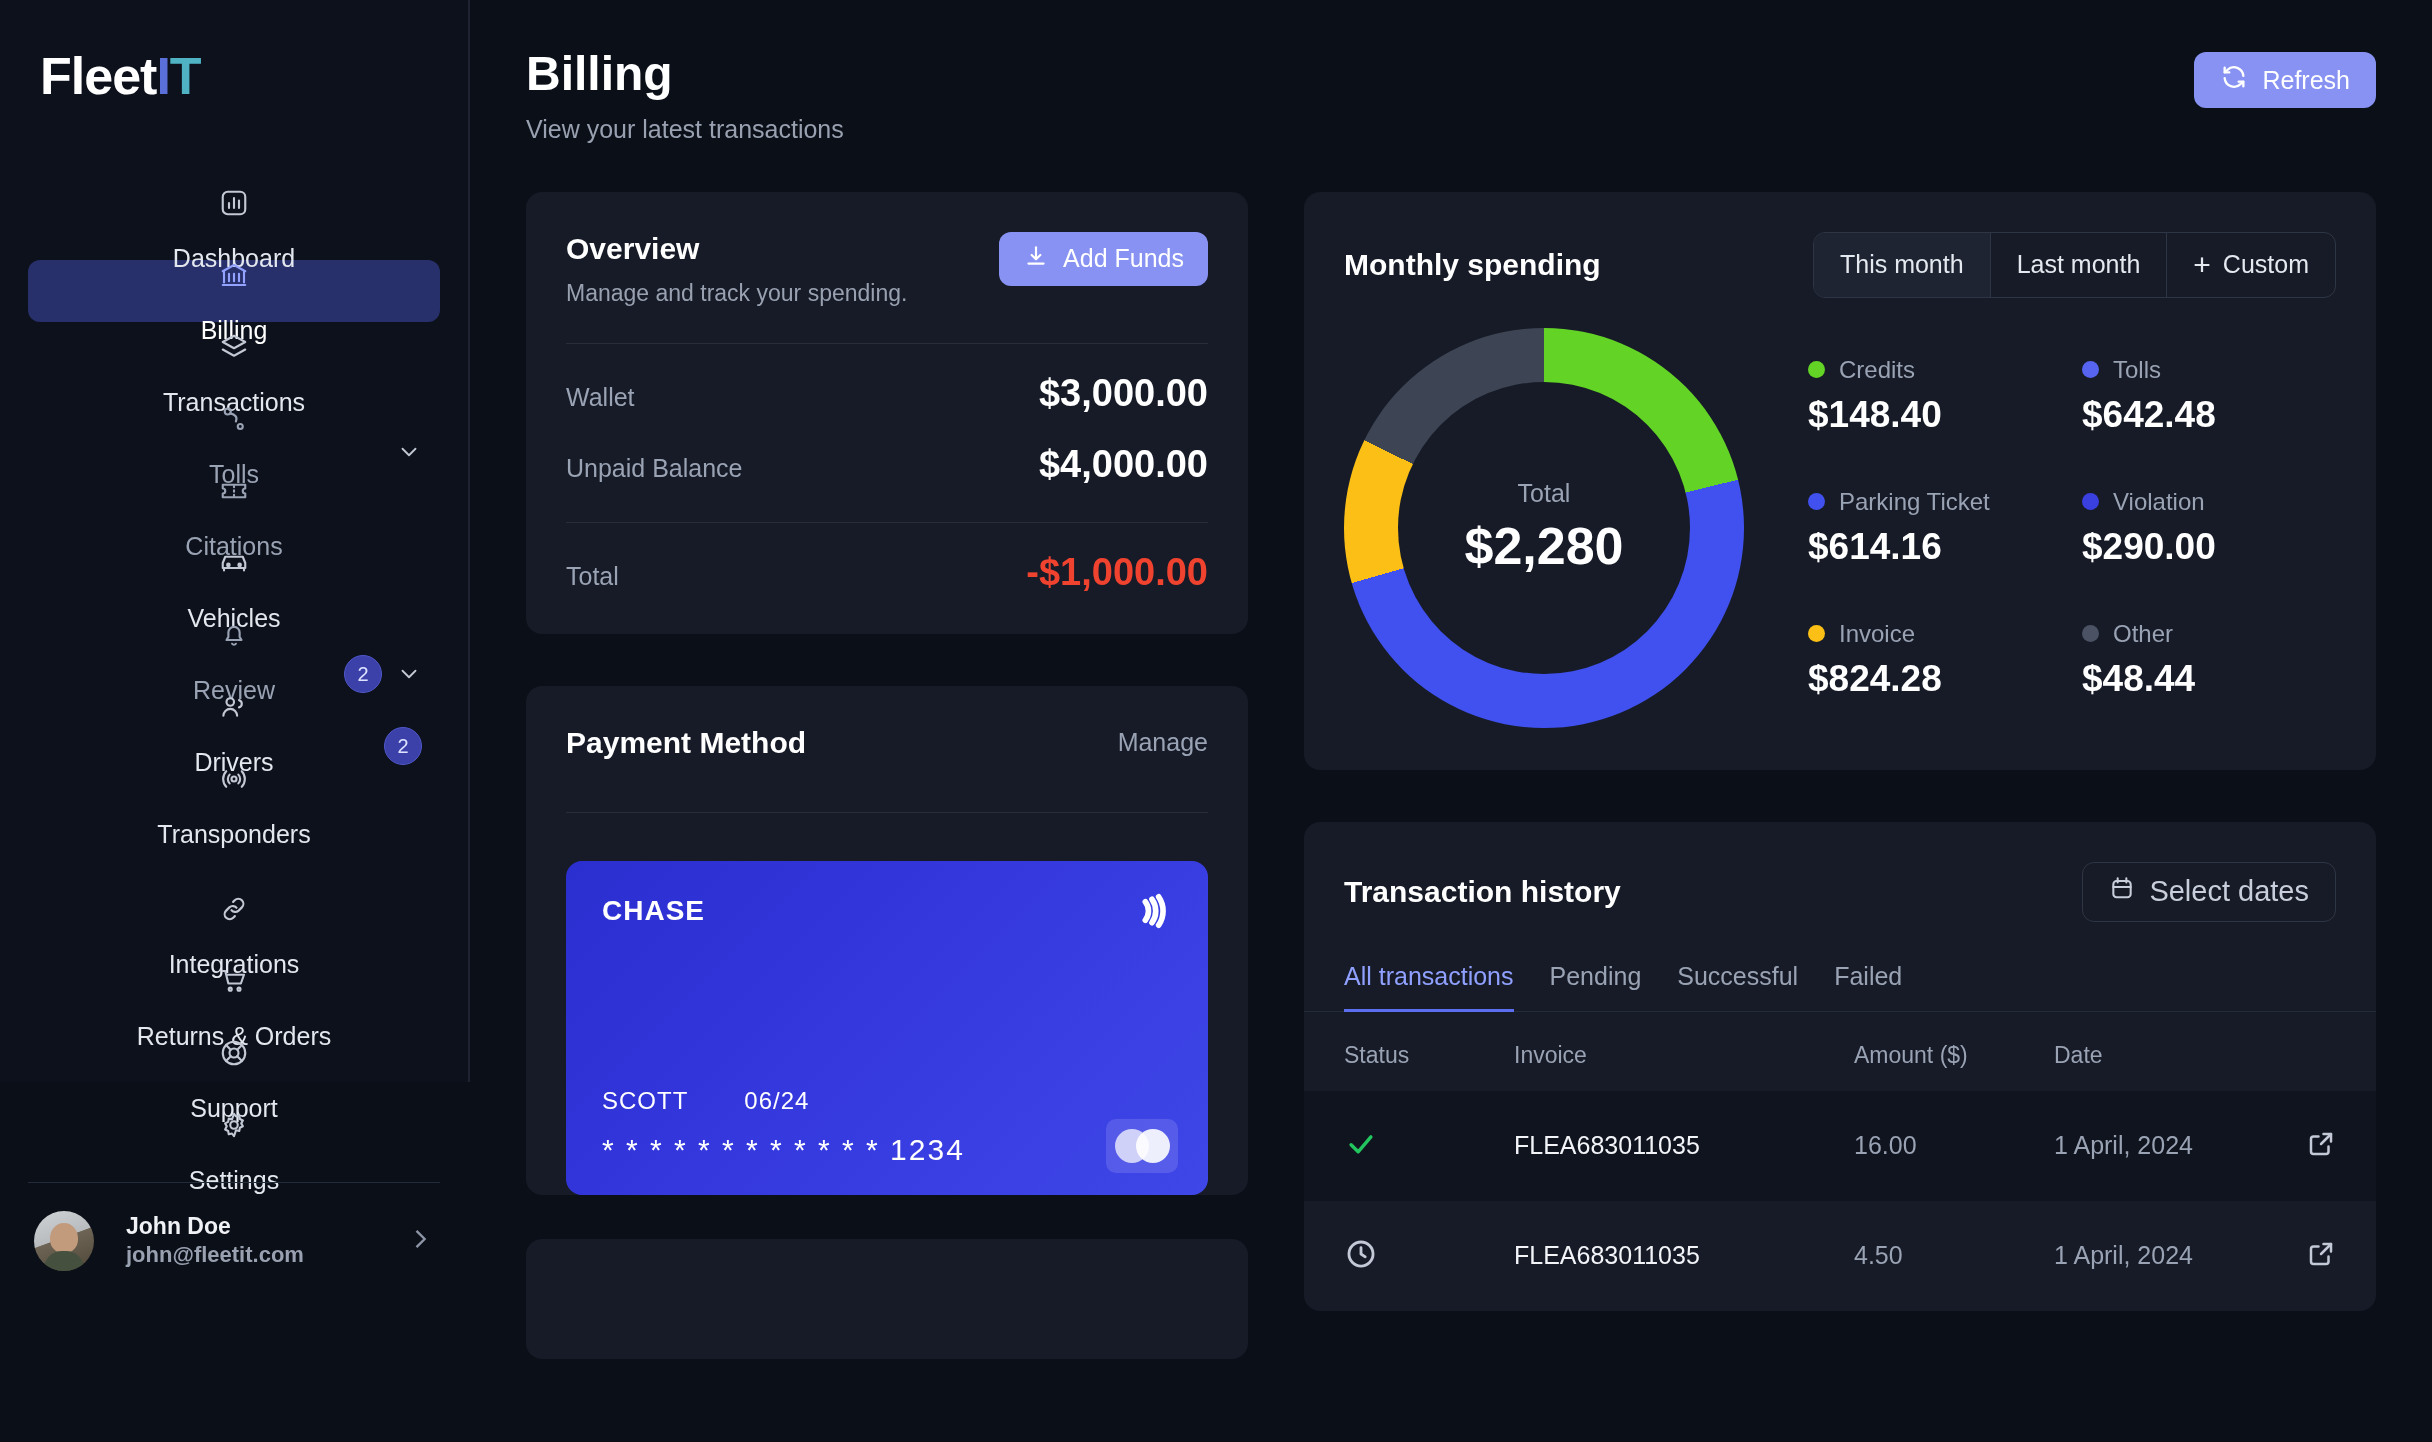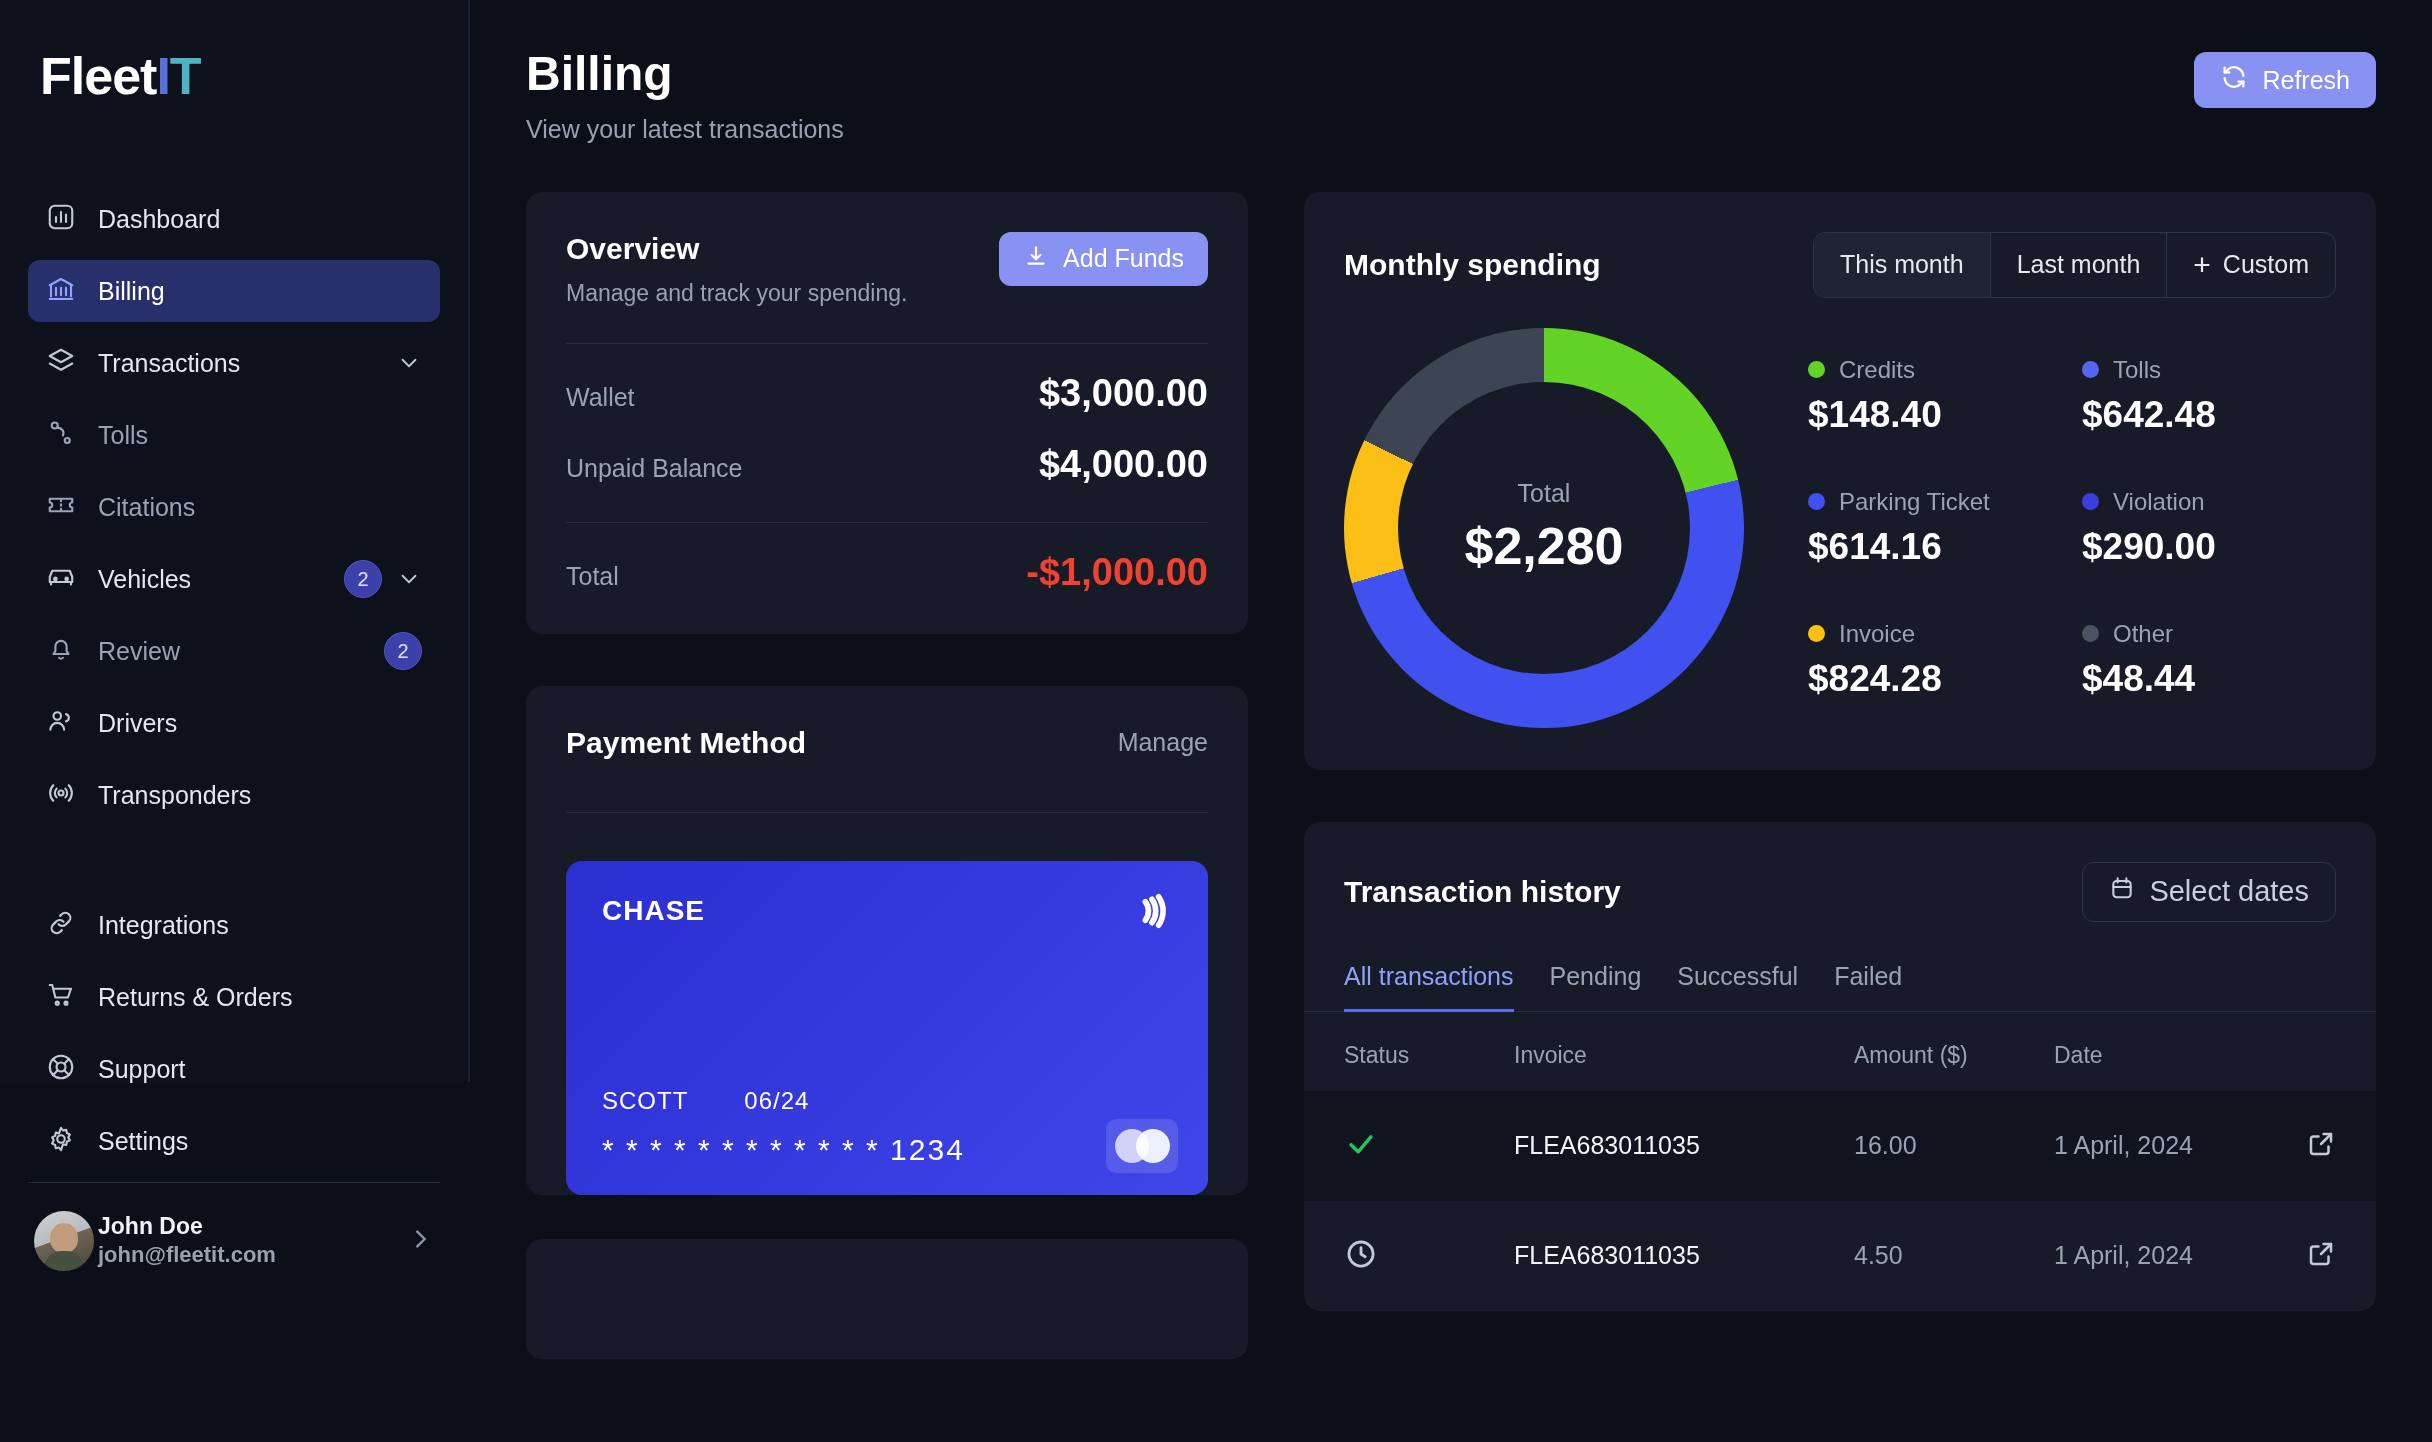--- a/index.html
+++ b/index.html
@@ -28,20 +28,21 @@
   .logo .l-t { color: #4fb3c4; }
   .logo-rule { height: 1px; background: #3b4455; margin: 40px 40px 0 40px; }
 
   .nav { margin-top: 46px; }
   .nav-item {
     display: flex; align-items: center;
     height: 62px; margin: 0 28px 10px 28px;
     padding: 0 18px; border-radius: 12px;
     cursor: pointer; color: #c5cbd8;
     gap: 22px;
+    flex-direction: column;
   }
   .nav-item.active { background: #28306b; }
   .nav-item.active .nav-label { color: #ffffff; }
   .nav-item.active svg { stroke: #93a2ff; }
   .nav-item.sub { margin-left: 28px; }
   .nav-item.sub .nav-label { color: #9aa3b4; font-weight: normal; }
   .nav-item.sub svg { stroke: #9aa3b4; }
   .nav-label { font-size: 25px; color: #e3e7ee; white-space: nowrap; }
   .nav-item svg { stroke: #c2c8d4; stroke-width: 1.7; fill: none;
                   stroke-linecap: round; stroke-linejoin: round; flex: 0 0 auto; }
@@ -52,21 +53,21 @@
     min-width: 38px; height: 38px; border-radius: 19px;
     font-size: 20px; display: flex; align-items: center;
     justify-content: center; padding: 0 10px;
     border: 1px solid #5057c9;
   }
   .chev { width: 26px; height: 26px; }
 
   .sb-bottom { margin-top: auto; }
   .sb-divider { height: 1px; background: #242b3a; margin: 0 28px; }
   .profile {
-    display: flex; align-items: center; gap: 4px;
+    display: flex; align-items: center; gap: 32px;
     padding: 28px 34px 34px 34px; cursor: pointer;
   }
   .avatar {
     width: 60px; height: 60px; border-radius: 50%;
     background: linear-gradient(160deg,#cfd3d6 0%,#b9bcbe 45%,#6d6455 46%,#4e4636 100%);
     flex: 0 0 60px; position: relative; overflow: hidden;
   }
   .avatar::after {
     content: ""; position: absolute; left: 16px; top: 12px;
     width: 28px; height: 30px; border-radius: 50% 50% 45% 45%;

